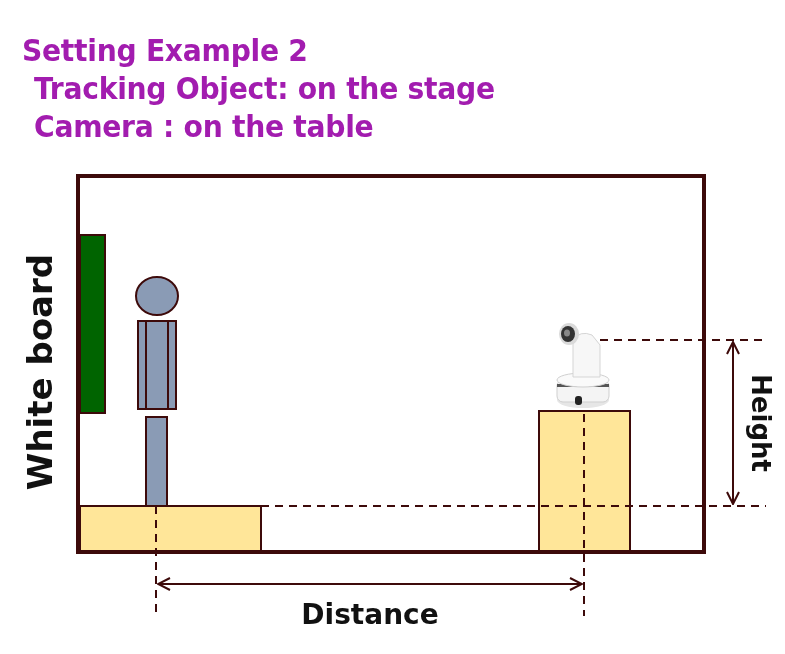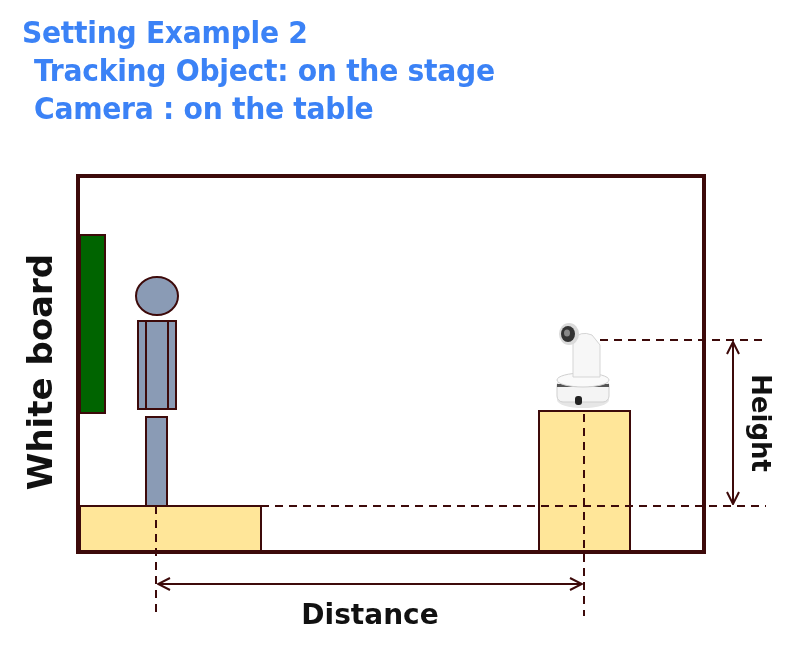--- a/index.html
+++ b/index.html
@@ -1,17 +1,17 @@
 <!DOCTYPE html>
 <html><head>
   <meta charset="utf-8">
   <style>
     html, body { margin: 0; padding: 0; background: #ffffff; }
     body { width: 785px; height: 654px; position: relative; overflow: hidden; font-family: "DejaVu Sans", sans-serif; }
-    .title-block { position: absolute; left: 22px; top: 14px; color: #3b82f6; }
+    .title-block { position: absolute; left: 22px; top: 32px; color: #a21caf; }
     .title-line { font-family: "DejaVu Sans", sans-serif; font-weight: bold; font-size: 30px; line-height: 38px; white-space: pre; letter-spacing: -0.3px; transform: scaleX(0.94); transform-origin: left; }
     .sub { margin-left: 12px; }
     svg { position: absolute; left: 0; top: 0; }
     .svg-text { font-family: "DejaVu Sans", sans-serif; font-weight: bold; fill: #111; }
   </style>
 </head>
 <body>
 
 <div class="title-block">
   <div class="title-line">Setting Example 2</div>

